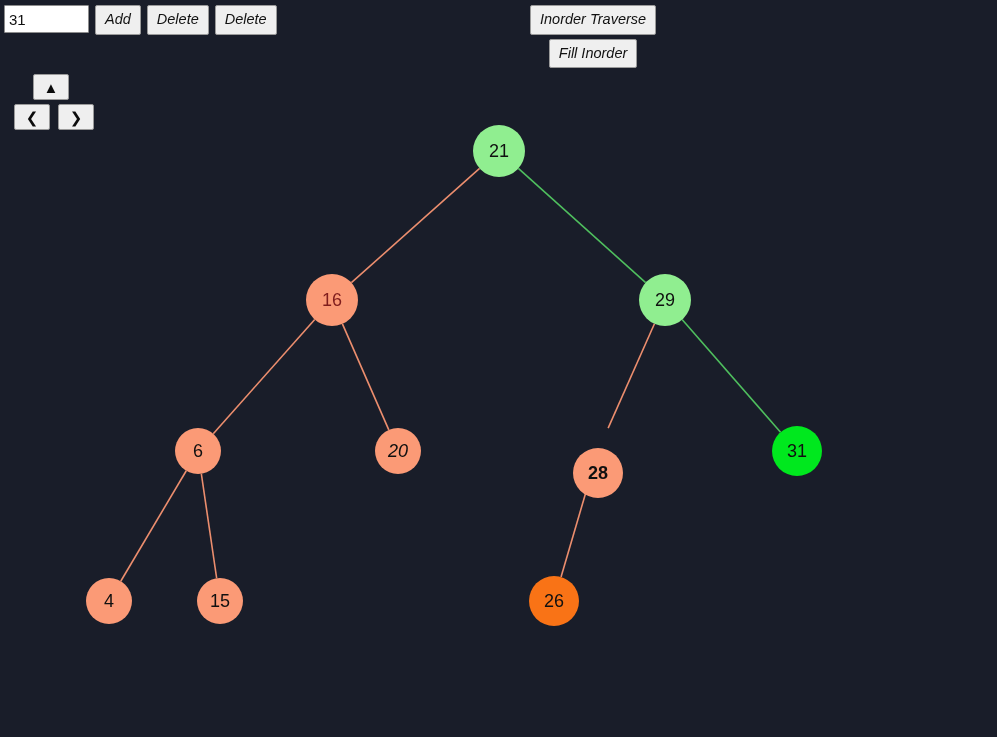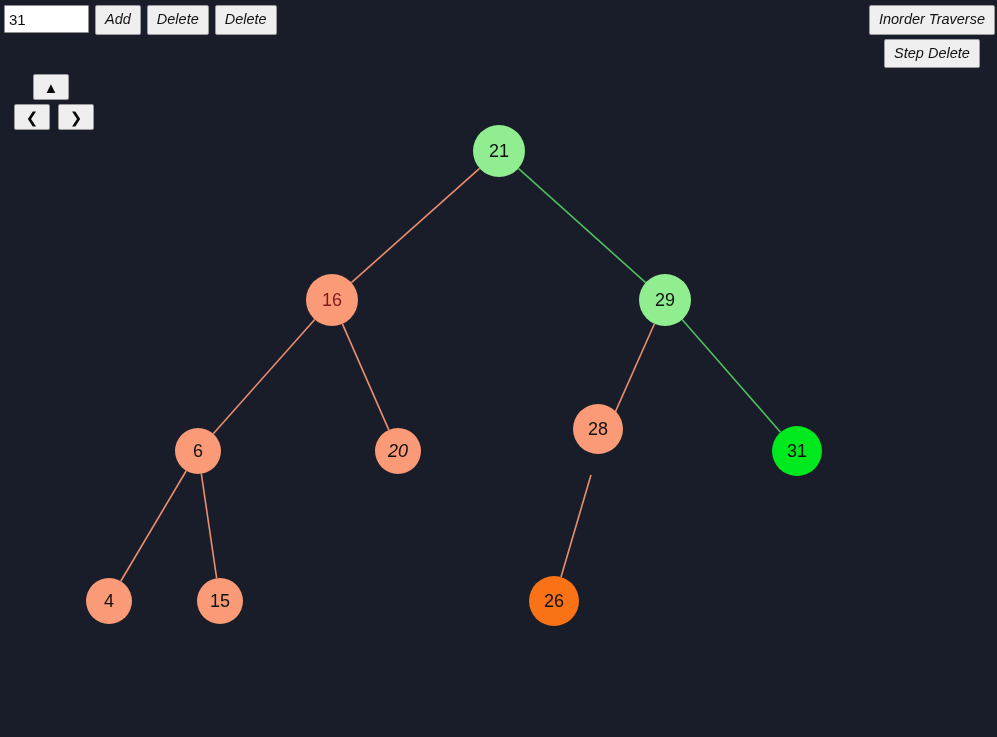--- a/index.html
+++ b/index.html
@@ -68,21 +68,20 @@
   
   .trav-col {
     display: flex;
     flex-direction: column;
     align-items: center;
     gap: 4px;
   }
   #toolbar-right .cols {
     display: flex;
     gap: 18px;
-    justify-content: flex-end;
   }
 
   
   #navpad {
     position: absolute;
     left: 14px;
     top: 74px;
     width: 110px;
   }
   .nav-btn {
@@ -150,21 +149,21 @@
     <button class="btn">Add</button>
     <button class="btn">Delete</button>
     <button class="btn">Delete</button>
   </div>
 </div>
 
 <div id="toolbar-right">
   <div class="cols">
     <div class="trav-col">
       <button class="btn">Inorder Traverse</button>
-      <button class="btn">Step Delete</button>
+      <button class="btn">Fill Inorder</button>
     </div>
   </div>
 </div>
 
 <div id="navpad">
   <div id="nav-up-row">
     <button class="nav-btn">▲</button>
   </div>
   <div id="nav-lr-row">
     <button class="nav-btn">❮</button>
@@ -182,18 +181,18 @@
     <line x1="186.26370277465173" y1="470.78027622249704" x2="120.73629722534827" y2="581.219723777503" stroke="#ec8e6e" stroke-width="1.6"></line>
     <line x1="201.33762631085037" y1="473.7565430285252" x2="216.66237368914963" y2="578.2434569714748" stroke="#ec8e6e" stroke-width="1.6"></line>
     <line x1="590.9631608012322" y1="474.98922454125363" x2="561.0368391987678" y2="577.0107754587464" stroke="#ec8e6e" stroke-width="1.6"></line>
   </svg>
 <div id="tree-nodes">
     <div class="tree-node" style="left: 473px; top: 125px; width: 52px; height: 52px; background: rgb(144, 238, 144); color: rgb(16, 16, 16);">21</div>
     <div class="tree-node" style="left: 306px; top: 274px; width: 52px; height: 52px; background: rgb(251, 154, 118); color: #7f1d1d;">16</div>
     <div class="tree-node" style="left: 639px; top: 274px; width: 52px; height: 52px; background: rgb(144, 238, 144); color: rgb(16, 16, 16);">29</div>
     <div class="tree-node" style="left: 175px; top: 428px; width: 46px; height: 46px; background: rgb(251, 154, 118); color: rgb(16, 16, 16);">6</div>
     <div class="tree-node" style="left: 375px; top: 428px; width: 46px; height: 46px; background: rgb(251, 154, 118); color: rgb(16, 16, 16); font-style: italic;">20</div>
-    <div class="tree-node" style="left: 573px; top: 404px; width: 50px; height: 50px; background: rgb(251, 154, 118); color: rgb(16, 16, 16);">28</div>
+    <div class="tree-node" style="left: 573px; top: 448px; width: 50px; height: 50px; background: rgb(251, 154, 118); color: rgb(16, 16, 16); font-weight: bold;">28</div>
     <div class="tree-node" style="left: 772px; top: 426px; width: 50px; height: 50px; background: rgb(0, 232, 30); color: rgb(16, 16, 16);">31</div>
     <div class="tree-node" style="left: 86px; top: 578px; width: 46px; height: 46px; background: rgb(251, 154, 118); color: rgb(16, 16, 16);">4</div>
     <div class="tree-node" style="left: 197px; top: 578px; width: 46px; height: 46px; background: rgb(251, 154, 118); color: rgb(16, 16, 16);">15</div>
     <div class="tree-node" style="left: 529px; top: 576px; width: 50px; height: 50px; background: #f97316; color: rgb(16, 16, 16);">26</div>
   </div>
 
 </body></html>

